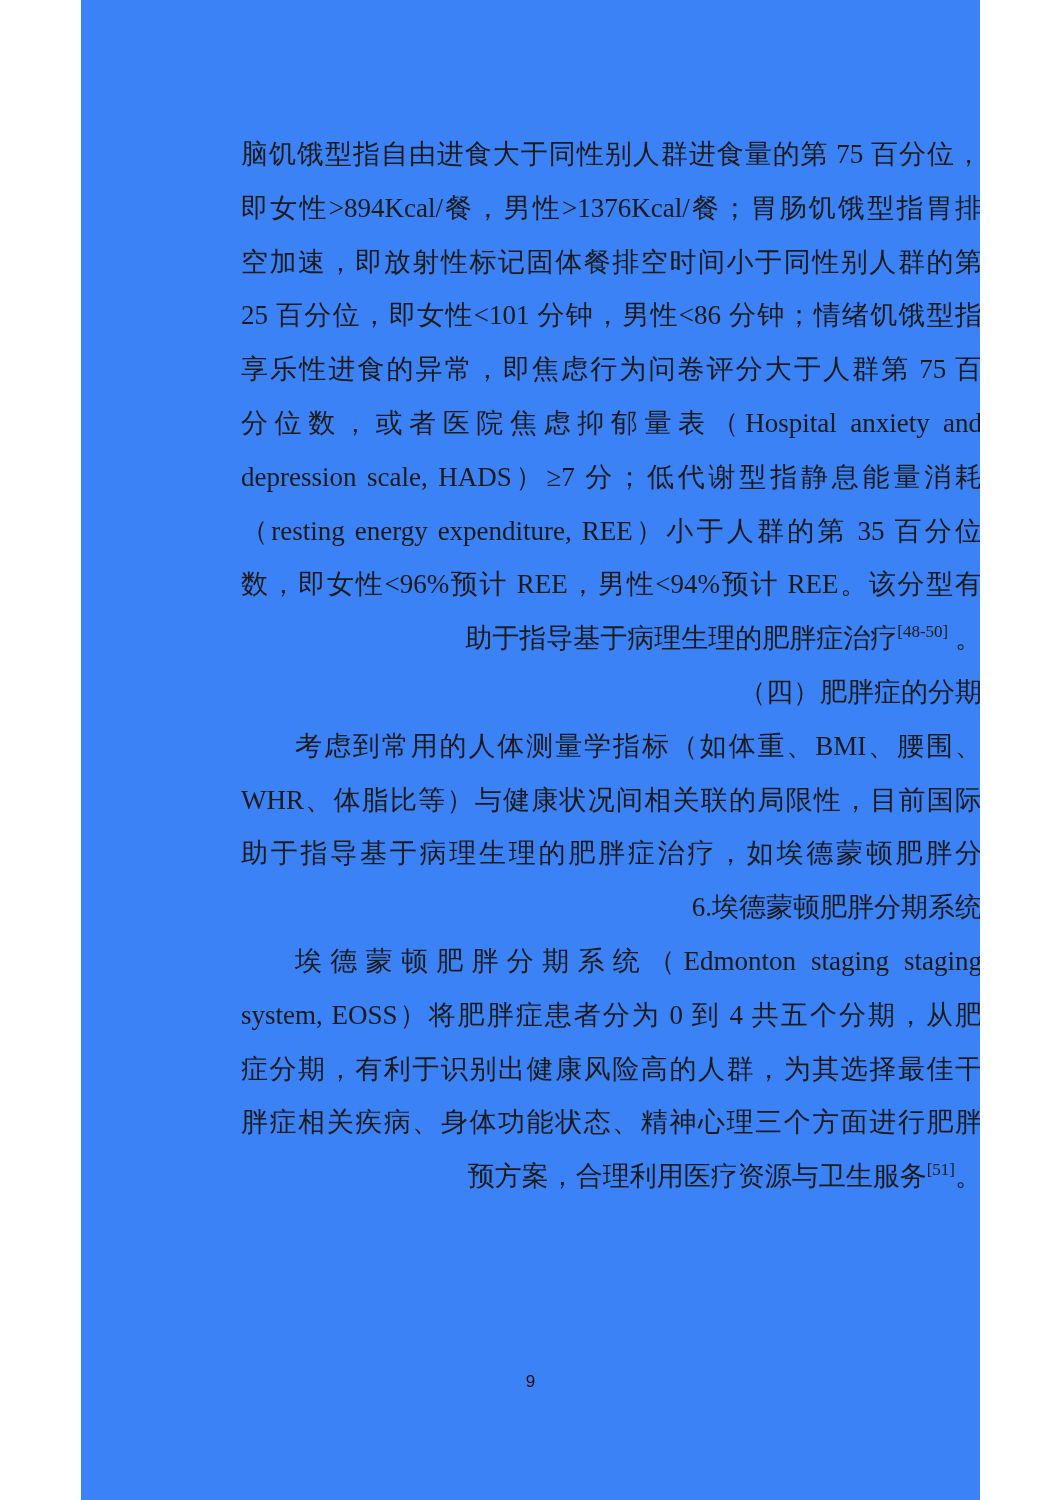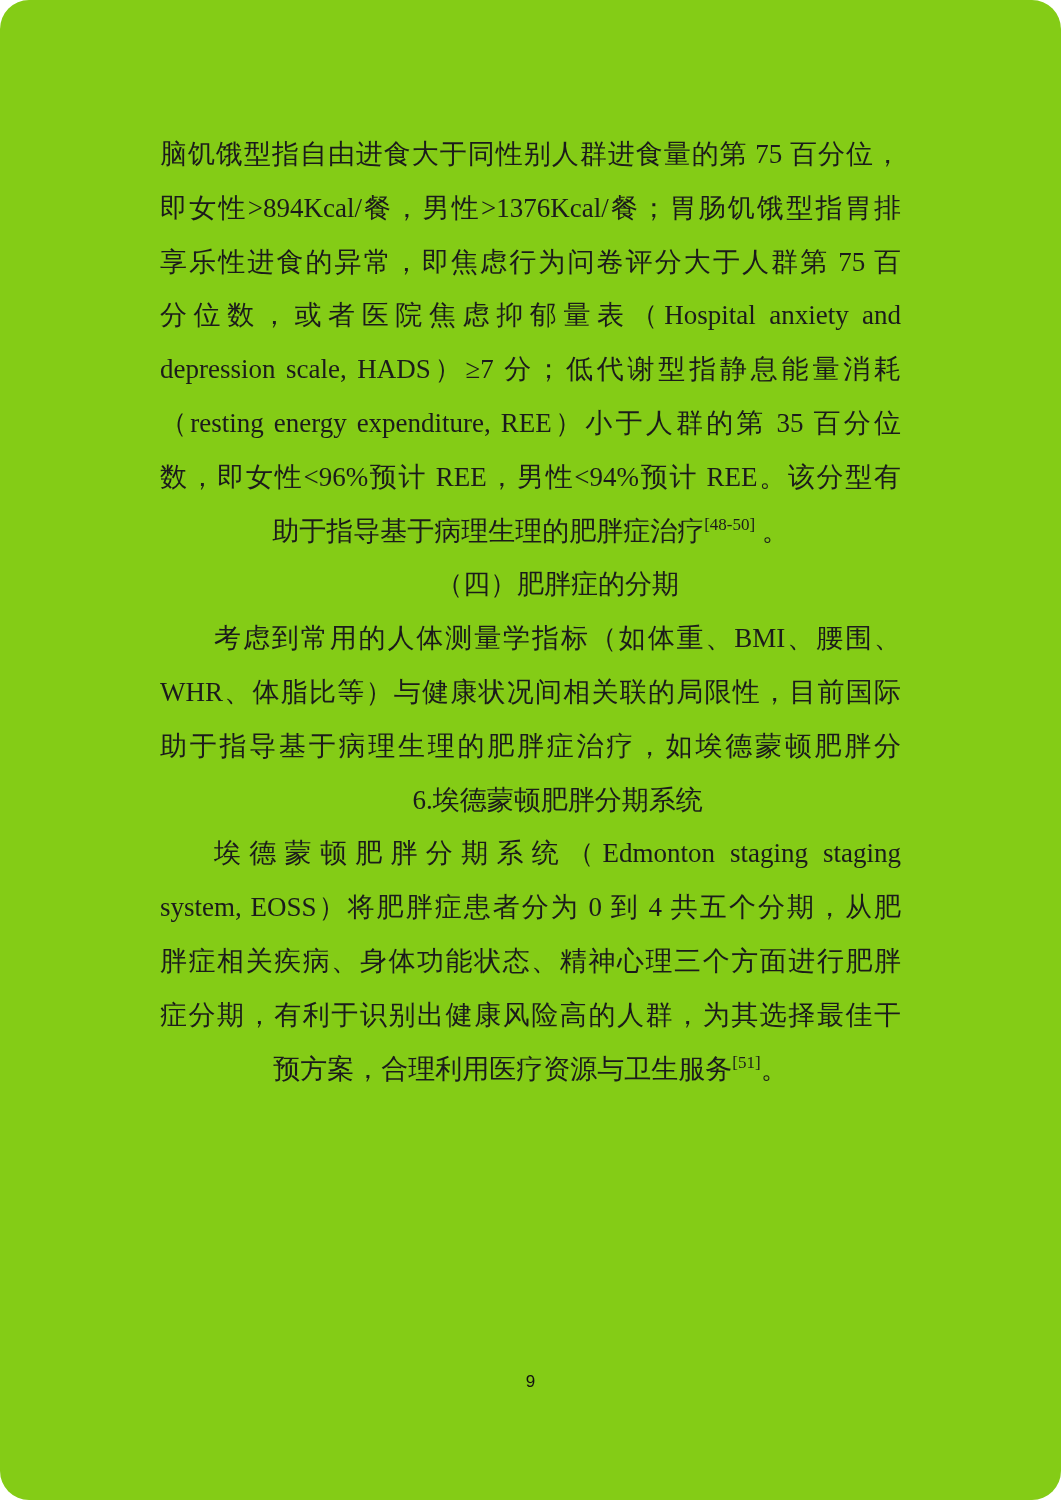--- a/index.html
+++ b/index.html
@@ -1,38 +1,37 @@
 <!DOCTYPE html>
 <html><head>
 <meta charset="utf-8">
 <style>
   * { margin: 0; padding: 0; box-sizing: border-box; }
   html, body { background: #ffffff; }
   .page {
     position: relative;
-    width: 1061px;
+    width: 899px;
     height: 1500px;
     margin: 0 auto;
-    background: #84cc16;
+    background: #3b82f6;
     color: #1b1b1b;
     font-family: "Liberation Serif", "DejaVu Serif", serif;
     overflow: hidden;
-    border-radius: 29px;
   }
   .text-block {
     position: absolute;
     left: 160px;
     top: 128px;
     width: 741px;
   }
   .line {
     font-size: 27px;
     line-height: 53.8px;
     white-space: normal;
-    text-align: center;
+    text-align: right;
   }
   .line.fill {
     text-align: justify;
     text-align-last: justify;
   }
   .line.indent {
     text-indent: 54px;
   }
   .line sup {
     font-size: 17px;
@@ -53,33 +52,35 @@
     color: #111111;
   }
 </style>
 </head>
 <body>
 
 <main class="page">
   <section class="text-block">
       <div class="line fill"><span>脑饥饿型指自由进食大于同性别人群进食量的第 75 百分位，</span></div>
       <div class="line fill"><span>即女性&gt;894Kcal/餐，男性&gt;1376Kcal/餐；胃肠饥饿型指胃排</span></div>
+      <div class="line fill"><span>空加速，即放射性标记固体餐排空时间小于同性别人群的第</span></div>
+      <div class="line fill"><span>25 百分位，即女性&lt;101 分钟，男性&lt;86 分钟；情绪饥饿型指</span></div>
       <div class="line fill"><span>享乐性进食的异常，即焦虑行为问卷评分大于人群第 75 百</span></div>
       <div class="line fill"><span>分位数，或者医院焦虑抑郁量表（Hospital anxiety and</span></div>
       <div class="line fill"><span>depression scale, HADS）≥7 分；低代谢型指静息能量消耗</span></div>
       <div class="line fill"><span>（resting energy expenditure, REE）小于人群的第 35 百分位</span></div>
       <div class="line fill"><span>数，即女性&lt;96%预计 REE，男性&lt;94%预计 REE。该分型有</span></div>
       <div class="line"><span>助于指导基于病理生理的肥胖症治疗</span><sup>[48-50]</sup><span> 。</span></div>
       <div class="line indent"><span>（四）肥胖症的分期</span></div>
       <div class="line fill indent"><span>考虑到常用的人体测量学指标（如体重、BMI、腰围、</span></div>
       <div class="line fill"><span>WHR、体脂比等）与健康状况间相关联的局限性，目前国际</span></div>
       <div class="line fill"><span>助于指导基于病理生理的肥胖症治疗，如埃德蒙顿肥胖分</span></div>
       <div class="line indent"><span>6.埃德蒙顿肥胖分期系统</span></div>
       <div class="line fill indent"><span>埃德蒙顿肥胖分期系统（Edmonton staging staging</span></div>
       <div class="line fill"><span>system, EOSS）将肥胖症患者分为 0 到 4 共五个分期，从肥</span></div>
+      <div class="line fill"><span>症分期，有利于识别出健康风险高的人群，为其选择最佳干</span></div>
       <div class="line fill"><span>胖症相关疾病、身体功能状态、精神心理三个方面进行肥胖</span></div>
-      <div class="line fill"><span>症分期，有利于识别出健康风险高的人群，为其选择最佳干</span></div>
       <div class="line"><span>预方案，合理利用医疗资源与卫生服务</span><sup>[51]</sup><span>。</span></div>
     </section>
   <footer class="page-footer">
     <span class="page-number">9</span>
   </footer>
 </main>
 
 </body></html>

